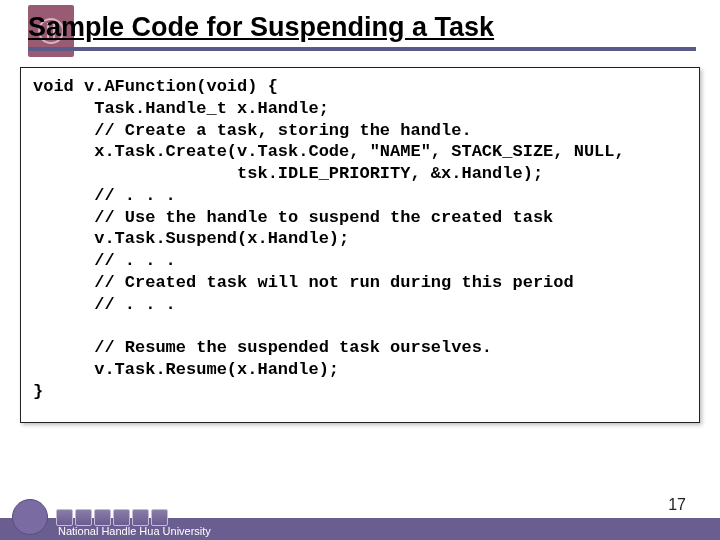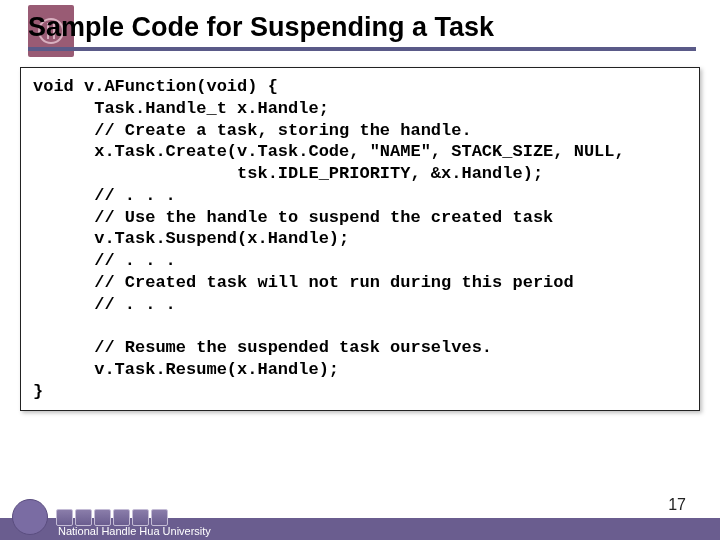--- a/index.html
+++ b/index.html
@@ -41,36 +41,37 @@
     content: '';
     position: absolute;
     background: #d4a6b8;
   }
   .watermark-inner::before { width: 2px; height: 16px; left: 7px; top: 3px; }
   .watermark-inner::after  { width: 2px; height: 16px; right: 7px; top: 3px; }
   .title-wrap {
     padding: 12px 24px 6px 28px;
     position: relative;
     z-index: 1;
+    text-decoration: underline;
   }
   .title {
     font-size: 27px;
     font-weight: bold;
     color: #000;
   }
   .title-rule {
     margin: 4px 0 0 0;
     height: 4px;
     background: #5a5a88;
   }
   .code-box {
     margin: 10px 20px 0 20px;
     border: 1px solid #222;
     box-shadow: 2px 2px 4px rgba(0,0,0,0.25);
-    padding: 8px 12px 8px 12px;
+    padding: 8px 12px 20px 12px;
     font-family: "Courier New", monospace;
     font-size: 17px;
     font-weight: bold;
     line-height: 1.28;
     white-space: pre;
     color: #000;
   }
   .footer {
     position: absolute;
     left: 0;

